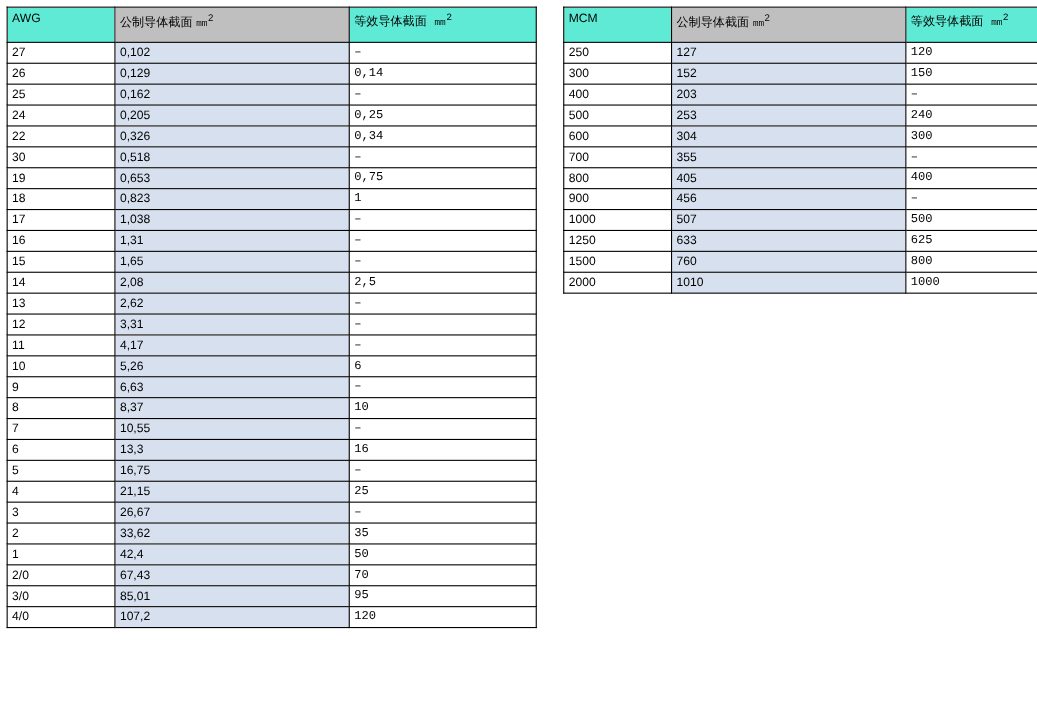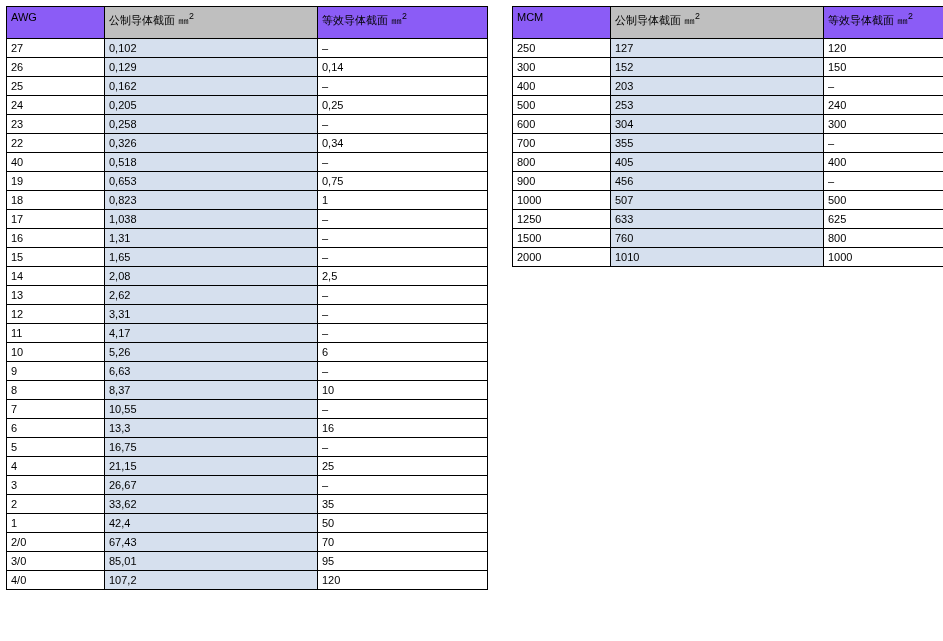--- a/index.html
+++ b/index.html
@@ -24,28 +24,28 @@
       border: 1px solid #000;
       padding: 2px 4px;
       text-align: left;
       font-weight: normal;
       height: 19px;
       vertical-align: middle;
       overflow: hidden;
       white-space: nowrap;
     }
     th {
-      background: #8b5cf6;
+      background: #5eead4;
       height: 32px;
       vertical-align: top;
       padding-top: 4px;
     }
     .col1 { width: 98px; }
     .col2 { width: 213px; background: #d6e0ee; }
-    .col3 { width: 170px; }
+    .col3 { width: 170px; font-family: Liberation Mono, monospace; }
     th.col2 { background: #bfbfbf; }
     sup { font-size: 0.8em; }
   </style>
 </head>
 <body>
 
 <table class="table-awg">
   <thead>
     <tr>
       <th class="col1">AWG</th>
@@ -68,31 +68,26 @@
         <td class="col1">25</td>
         <td class="col2">0,162</td>
         <td class="col3">–</td>
       </tr>
       <tr>
         <td class="col1">24</td>
         <td class="col2">0,205</td>
         <td class="col3">0,25</td>
       </tr>
       <tr>
-        <td class="col1">23</td>
-        <td class="col2">0,258</td>
-        <td class="col3">–</td>
-      </tr>
-      <tr>
         <td class="col1">22</td>
         <td class="col2">0,326</td>
         <td class="col3">0,34</td>
       </tr>
       <tr>
-        <td class="col1">40</td>
+        <td class="col1">30</td>
         <td class="col2">0,518</td>
         <td class="col3">–</td>
       </tr>
       <tr>
         <td class="col1">19</td>
         <td class="col2">0,653</td>
         <td class="col3">0,75</td>
       </tr>
       <tr>
         <td class="col1">18</td>

